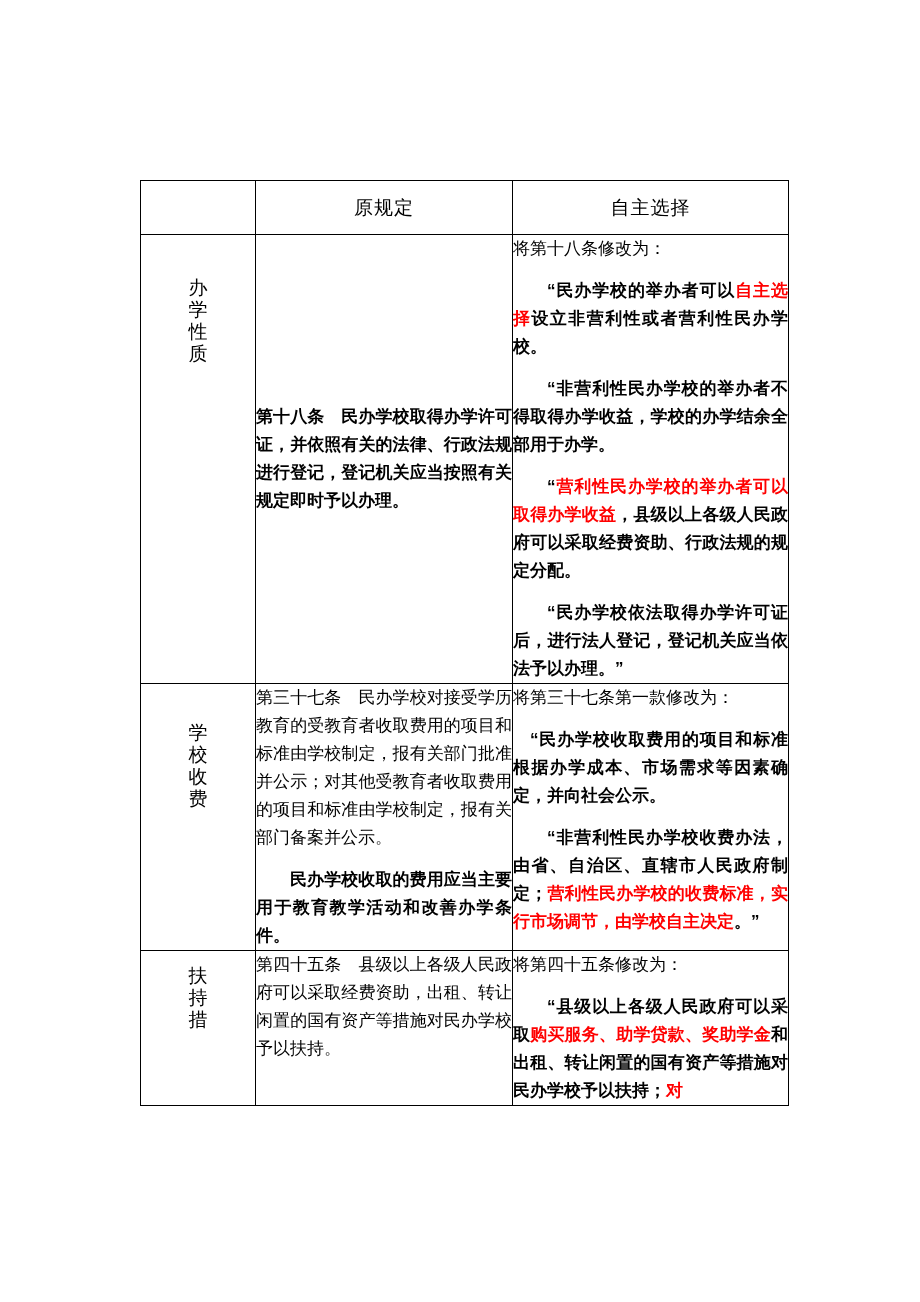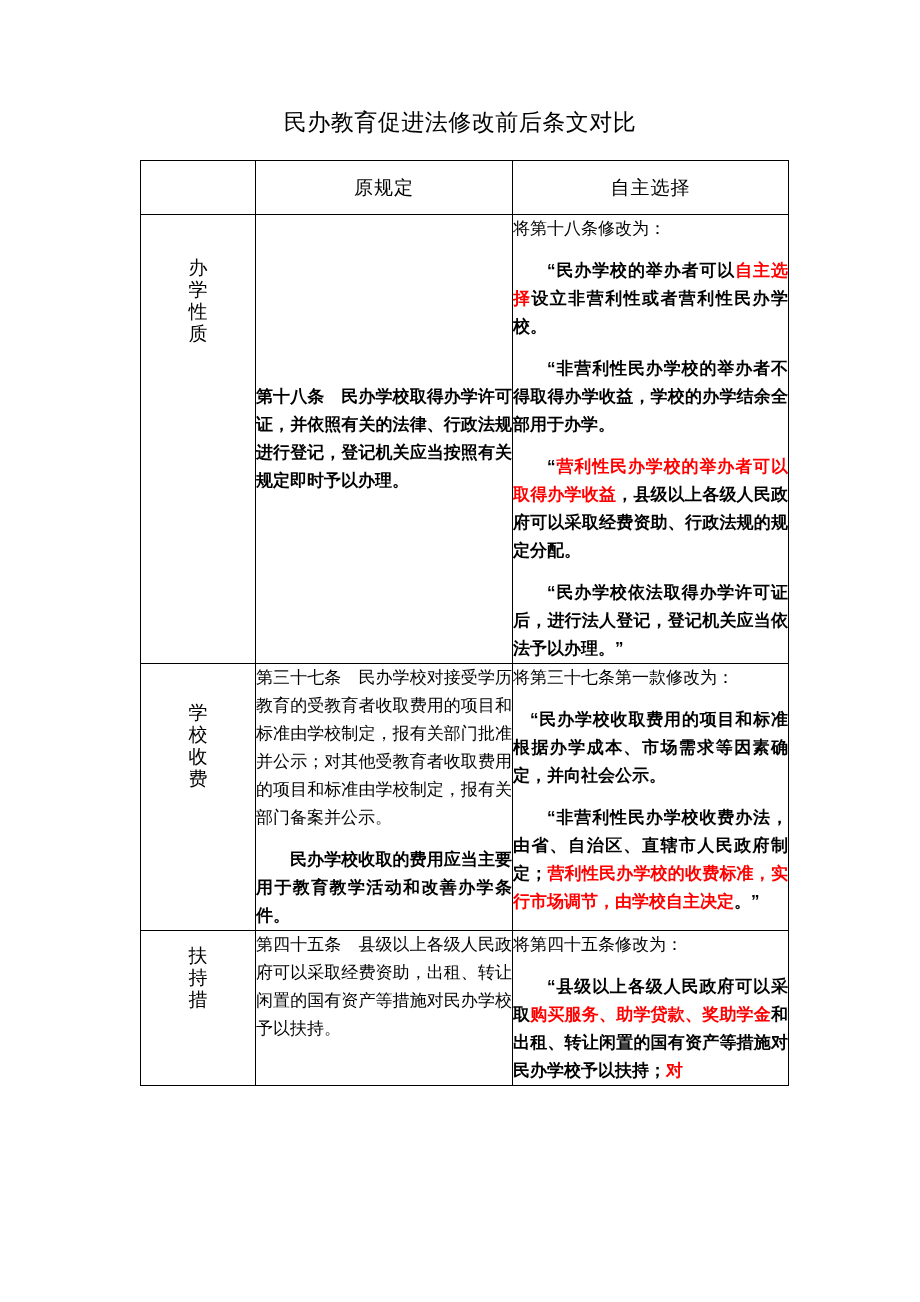--- a/index.html
+++ b/index.html
@@ -32,21 +32,21 @@
     font-size: 23px;
     line-height: 30px;
     letter-spacing: 0.5px;
     font-weight: 400;
     color: #000;
   }
 
   .cmp-table {
     position: absolute;
     left: 140px;
-    top: 160px;
+    top: 180px;
     width: 648px;
     border-collapse: collapse;
     table-layout: fixed;
   }
   .cmp-table td,
   .cmp-table th {
     border: 1px solid #000000;
     vertical-align: top;
     padding: 0;
     background: #ffffff;
@@ -113,21 +113,20 @@
   .para.indent-1 { text-indent: 1em; }
   .hl {
     color: #FF0000;
   }
 </style>
 </head>
 <body>
 
 <div class="page">
 
-  <div class="doc-title">民办教育促进法修改前后条文对比</div>
 
   <table class="cmp-table">
     <colgroup>
       <col class="c-label">
       <col class="c-orig">
       <col class="c-amend">
     </colgroup>
     <tbody>
 
       <tr>

